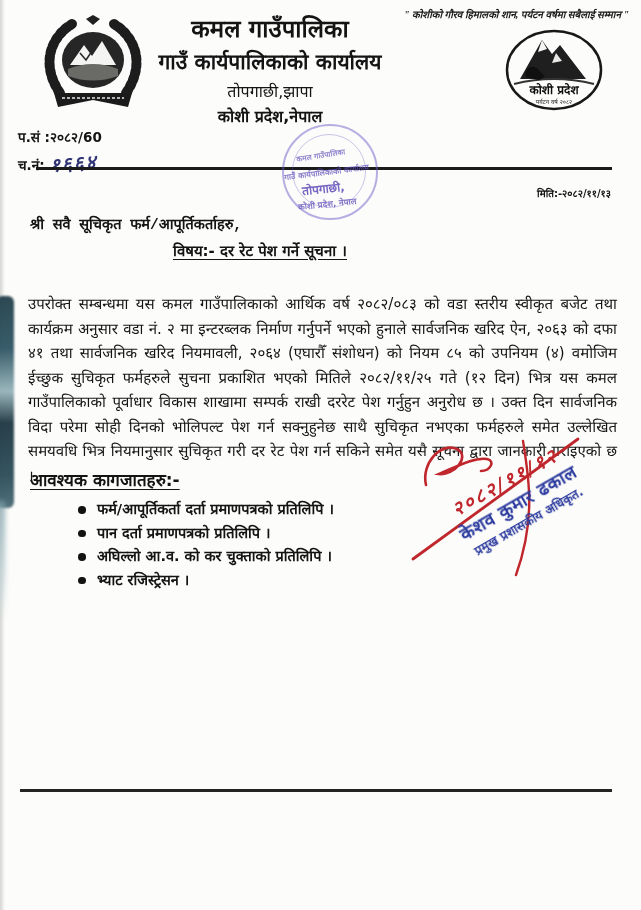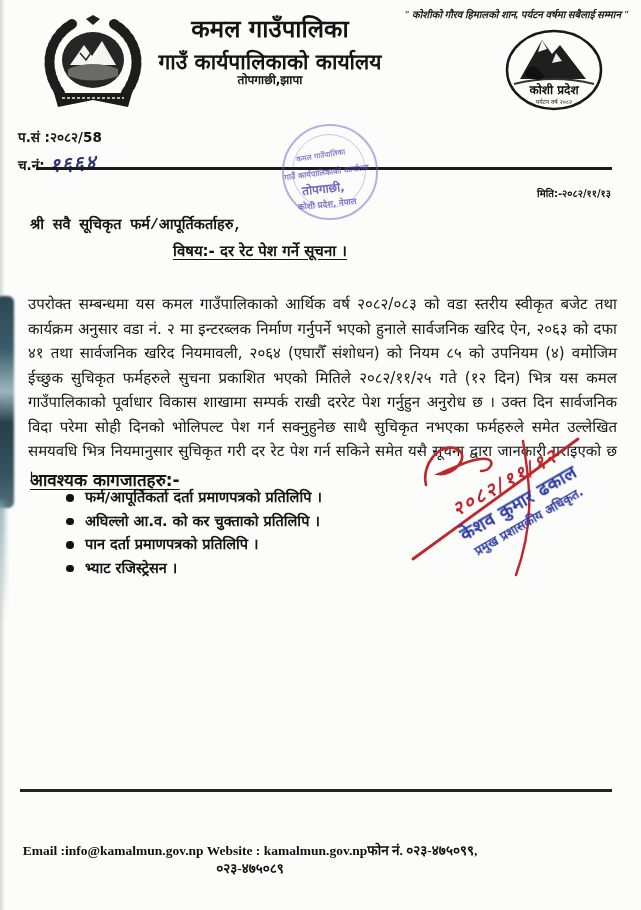--- a/index.html
+++ b/index.html
@@ -19,21 +19,21 @@
 
   .quote{position:absolute;top:7px;right:12px;font-family:"Liberation Serif",serif;
     font-style:italic;font-weight:700;font-size:10px;color:#1d1d1d;}
 
   .emblem{position:absolute;left:40px;top:13px;width:106px;height:100px;}
   .koshi{position:absolute;left:500px;top:27px;width:108px;height:90px;filter:blur(.3px);}
 
   .titleblock{position:absolute;left:85px;top:16px;width:370px;text-align:center;line-height:1.15;}
   .t1{font-size:24px;font-weight:700;}
   .t2{font-size:21px;font-weight:700;margin-top:6px;}
-  .t3{font-size:12px;font-weight:700;}
+  .t3{font-size:16px;font-weight:400;margin-top:9px;}
   .t4{font-size:16px;font-weight:700;margin-top:7px;}
 
   .refno{position:absolute;left:18px;top:128px;font-size:13.5px;font-weight:700;}
   .chno{position:absolute;left:18px;top:150px;font-size:13.5px;font-weight:700;}
   .hand{display:inline-block;margin-left:5px;transform:rotate(-5deg);
     font-family:"DejaVu Serif",serif;font-style:italic;font-weight:600;
     font-size:19px;letter-spacing:2px;color:#2e3376;}
 
   .rule{position:absolute;left:36px;top:167px;width:576px;height:2.5px;background:#1b1b1b;}
 
@@ -55,21 +55,21 @@
   .addressee{position:absolute;left:30px;top:213px;font-size:14.5px;font-weight:600;font-family:Liberation Mono, monospace;}
   .subject{position:absolute;left:75px;top:240px;width:370px;text-align:center;
     font-size:15px;font-weight:700;}
   .subject span{text-decoration:underline;text-underline-offset:3px;}
 
   .bodytext{position:absolute;left:28px;top:292px;width:589px;
     font-size:15px;font-weight:500;line-height:24.5px;text-align:justify;}
 
   .docs-head{position:absolute;left:30px;top:452px;font-size:17px;font-weight:700;
     text-decoration:underline;text-underline-offset:3px;margin-top:16px;}
-  .docs{position:absolute;left:62px;top:482px;margin:4px;padding:0;list-style:none;}
+  .docs{position:absolute;left:62px;top:482px;margin:16px;padding:0;list-style:none;}
   .docs li{position:relative;padding-left:19px;font-size:14.5px;font-weight:600;line-height:23.5px;}
   .docs li::before{content:"";position:absolute;left:0;top:8px;width:7.5px;height:7.5px;
     border-radius:50%;background:#121212;}
 
   
   .sig-svg{position:absolute;left:406px;top:423px;width:190px;height:160px;}
   .sig-date{position:absolute;left:447px;top:499px;transform:rotate(-29deg);transform-origin:0 0;
     color:#c0272d;font-family:"DejaVu Serif",serif;font-style:italic;font-weight:600;
     font-size:19px;letter-spacing:2.5px;white-space:nowrap;}
   .sig-name{position:absolute;left:427px;top:541px;width:196px;transform:rotate(-30deg);
@@ -105,36 +105,37 @@
       <path d="M40,40 L46,47 L52,38" fill="none" stroke="#262626" stroke-width="1.5"></path>
       <path d="M14,80 L92,80 L88,94 L53,87 L18,94 Z" fill="#1b1b1b"></path>
       <path d="M22,85 L84,85" stroke="#e9e9e7" stroke-width="1.5" stroke-dasharray="3 2"></path>
     </svg>
   </div>
 
   <div class="titleblock">
     <div class="t1">कमल गाउँपालिका</div>
     <div class="t2">गाउँ कार्यपालिकाको कार्यालय</div>
     <div class="t3">तोपगाछी,झापा</div>
+    <div class="t4">कोशी प्रदेश,नेपाल</div>
   </div>
 
   <div class="koshi">
     <svg width="108" height="90" viewBox="0 0 108 90">
       <ellipse cx="54" cy="43" rx="47" ry="39" fill="none" stroke="#181818" stroke-width="2.5"></ellipse>
       <path d="M20,52 L42,13 L52,27 L60,18 L86,52 Z" fill="#1f1f1f"></path>
       <path d="M42,13 L47,22 L38,25 Z" fill="#f5f5f3"></path>
       <path d="M56,26 L62,34 L52,36 Z" fill="#e8e8e6"></path>
       <path d="M14,57 Q54,47 94,57" fill="none" stroke="#333" stroke-width="2"></path>
       <path d="M26,50 c-3,-9 7,-13 12,-8 l7,8 l-6,3 z" fill="#101010"></path>
       <text x="54" y="67" text-anchor="middle" font-size="12" font-weight="bold" fill="#0e0e0e">कोशी प्रदेश</text>
       <text x="54" y="77" text-anchor="middle" font-size="6" fill="#222">पर्यटन वर्ष २०८२</text>
     </svg>
   </div>
 
-  <div class="refno">प.सं :२०८२/58</div>
+  <div class="refno">प.सं :२०८२/60</div>
   <div class="chno">
     <span>च.नं:</span><span class="hand">१६६४</span>
   </div>
 
   <div class="rule"></div>
 
   <div class="stamp">
     <div class="c1"></div>
     <div class="c2"></div>
     <div class="sline s1">कमल गाउँपालिका</div>
@@ -149,32 +150,31 @@
 
   <div class="subject">
     <span>विषय:- दर रेट पेश गर्ने सूचना ।</span>
   </div>
 
   <div class="bodytext">उपरोक्त सम्बन्धमा यस कमल गाउँपालिकाको आर्थिक वर्ष २०८२/०८३ को वडा स्तरीय स्वीकृत बजेट तथा कार्यक्रम अनुसार वडा नं. २ मा इन्टरब्लक निर्माण गर्नुपर्ने भएको हुनाले सार्वजनिक खरिद ऐन, २०६३ को दफा ४१ तथा सार्वजनिक खरिद नियमावली, २०६४ (एघारौँ संशोधन) को नियम ८५ को उपनियम (४) वमोजिम ईच्छुक सुचिकृत फर्महरुले सुचना प्रकाशित भएको मितिले २०८२/११/२५ गते (१२ दिन) भित्र यस कमल गाउँपालिकाको पूर्वाधार विकास शाखामा सम्पर्क राखी दररेट पेश गर्नुहुन अनुरोध छ । उक्त दिन सार्वजनिक विदा परेमा सोही दिनको भोलिपल्ट पेश गर्न सक्नुहुनेछ साथै सुचिकृत नभएका फर्महरुले समेत उल्लेखित समयवधि भित्र नियमानुसार सुचिकृत गरी दर रेट पेश गर्न सकिने समेत यसै सूचना द्वारा जानकारी गराइएको छ ।</div>
 
   <div class="docs-head">आवश्यक कागजातहरु:-</div>
   <ul class="docs">
     <li>फर्म/आपूर्तिकर्ता दर्ता प्रमाणपत्रको प्रतिलिपि ।</li>
+    <li>पान दर्ता प्रमाणपत्रको प्रतिलिपि ।</li>
     <li>अघिल्लो आ.व. को कर चुक्ताको प्रतिलिपि ।</li>
-    <li>पान दर्ता प्रमाणपत्रको प्रतिलिपि ।</li>
     <li>भ्याट रजिस्ट्रेसन ।</li>
   </ul>
 
   <svg class="sig-svg" viewBox="0 0 190 160">
     <path d="M20,62 C15,40 35,19 51,26 C65,33 48,53 33,51 C48,45 67,34 81,36 C90,38 84,48 75,48" fill="none" stroke="#c0272d" stroke-width="2.6" stroke-linecap="round"></path>
     <path d="M7,136 L172,16" fill="none" stroke="#c0272d" stroke-width="2.8" stroke-linecap="round"></path>
     <path d="M117,18 C123,55 130,96 110,152" fill="none" stroke="#c0272d" stroke-width="2.4" stroke-linecap="round"></path>
   </svg>
   <div class="sig-date">२०८२/११/१२</div>
   <div class="sig-name">
     <div class="n1">केशव कुमार ढकाल</div>
     <div class="n2">प्रमुख प्रशासकीय अधिकृत.</div>
   </div>
 
   <div class="f-rule"></div>
-  <div class="contact">Email :info@kamalmun.gov.np Website : kamalmun.gov.npफोन नं. ०२३-४७५०९९, ०२३-४७५०८९</div>
 
 </div>
 
 </body></html>

